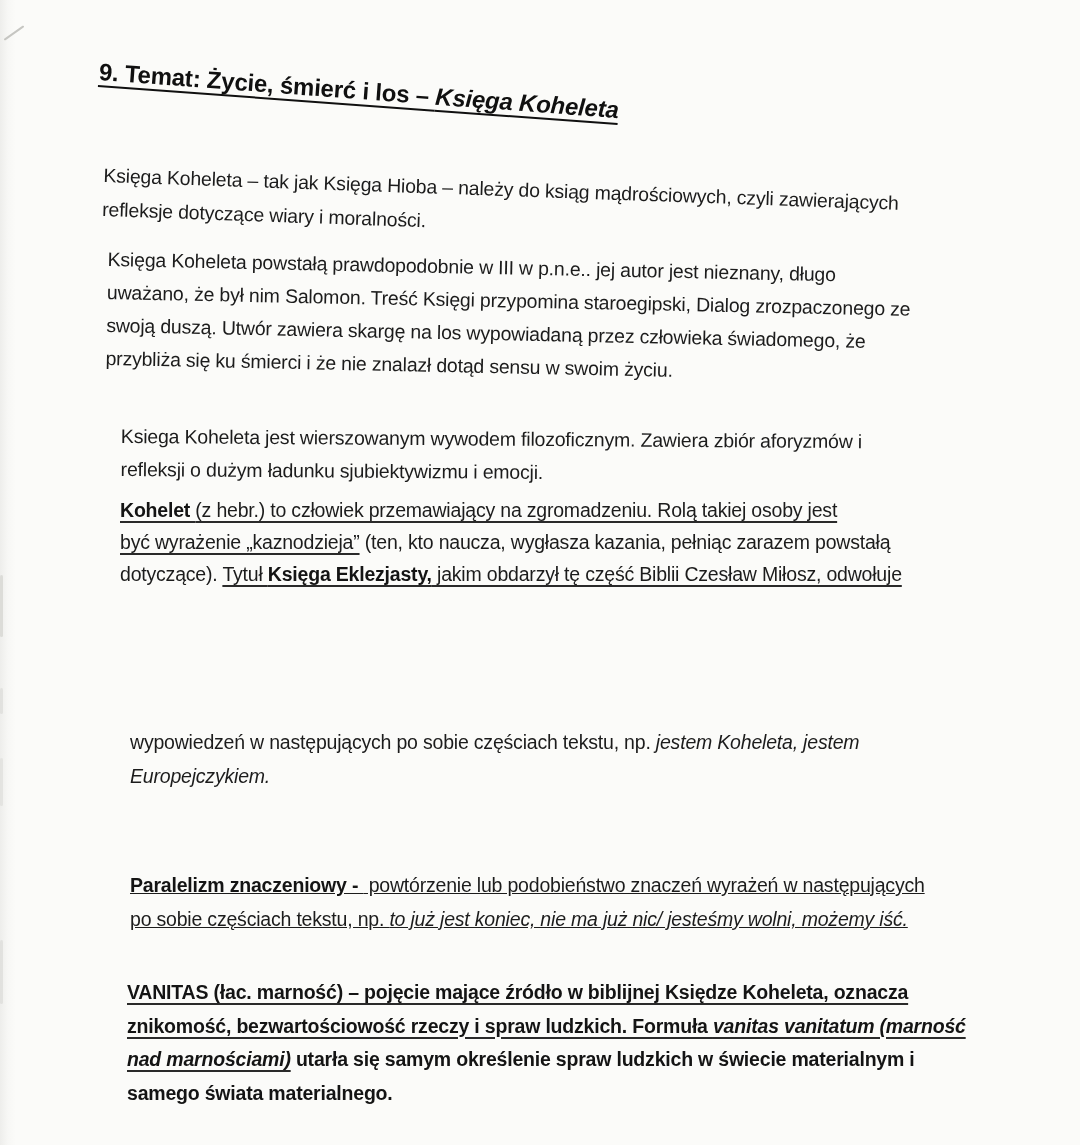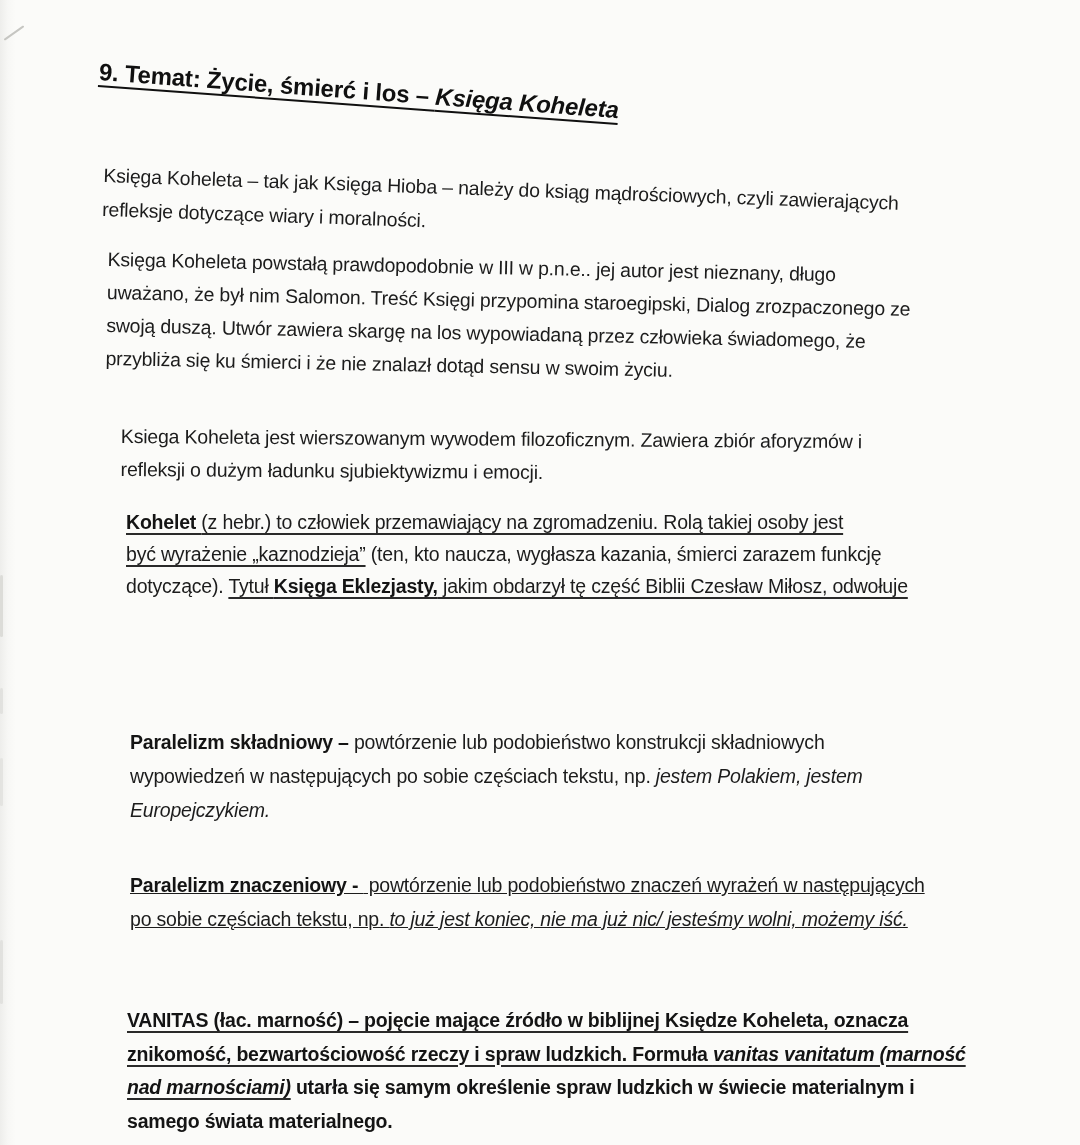--- a/index.html
+++ b/index.html
@@ -71,37 +71,36 @@
     <div class="line"><span>uważano, że był nim Salomon. Treść Księgi przypomina staroegipski, Dialog zrozpaczonego ze</span></div>
     <div class="line"><span>swoją duszą. Utwór zawiera skargę na los wypowiadaną przez człowieka świadomego, że</span></div>
     <div class="line"><span>przybliża się ku śmierci i że nie znalazł dotąd sensu w swoim życiu.</span></div>
   </div>
 
   <div class="block lh33" style="left:121px;top:420px;transform:rotate(0.4deg);">
     <div class="line"><span>Ksiega Koheleta jest wierszowanym wywodem filozoficznym. Zawiera zbiór aforyzmów i</span></div>
     <div class="line"><span>refleksji o dużym ładunku sjubiektywizmu i emocji.</span></div>
   </div>
 
-  <div class="block lh32" style="left:126px;top:494px;margin-top:12px;">
+  <div class="block lh32" style="left:120px;top:494px;">
     <div class="line"><span class="b u">Kohelet </span><span class="u">(z hebr.) to człowiek przemawiający na zgromadzeniu. Rolą takiej osoby jest</span></div>
-    <div class="line"><span class="u">być wyrażenie „kaznodzieja”</span><span> (ten, kto naucza, wygłasza kazania, śmierci zarazem funkcję</span></div>
+    <div class="line"><span class="u">być wyrażenie „kaznodzieja”</span><span> (ten, kto naucza, wygłasza kazania, pełniąc zarazem powstałą</span></div>
     <div class="line"><span>dotyczące). </span><span class="u">Tytuł </span><span class="b u">Księga Eklezjasty,</span><span class="u"> jakim obdarzył tę część Biblii Czesław Miłosz, odwołuje</span></div>
   </div>
 
   <div class="block lh34" style="left:130px;top:725px;">
-    <div class="line"><span class="b">Paralelizm składniowy – </span><span>powtórzenie lub podobieństwo konstrukcji składniowych</span></div>
-    <div class="line"><span>wypowiedzeń w następujących po sobie częściach tekstu, np. </span><span class="i">jestem Polakiem, jestem</span></div>
+    <div class="line"><span>wypowiedzeń w następujących po sobie częściach tekstu, np. </span><span class="i">jestem Koheleta, jestem</span></div>
     <div class="line"><span class="i">Europejczykiem.</span></div>
   </div>
 
   <div class="block lh34" style="left:130px;top:868px;text-decoration:underline;">
     <div class="line"><span class="b">Paralelizm znaczeniowy - </span><span> powtórzenie lub podobieństwo znaczeń wyrażeń w następujących</span></div>
     <div class="line"><span>po sobie częściach tekstu, np. </span><span class="i">to już jest koniec, nie ma już nic/ jesteśmy wolni, możemy iść.</span></div>
   </div>
 
-  <div class="block lh335" style="left:127px;top:1004px;">
+  <div class="block lh335" style="left:127px;top:976px;">
     <div class="line"><span class="b u">VANITAS (łac. marność) – pojęcie mające źródło w biblijnej Księdze Koheleta, oznacza</span></div>
     <div class="line"><span class="b u">znikomość, bezwartościowość rzeczy i spraw ludzkich. Formuła </span><span class="b i u">vanitas vanitatum (marność</span></div>
     <div class="line"><span class="b i u">nad marnościami)</span><span class="b"> utarła się samym określenie spraw ludzkich w świecie materialnym i</span></div>
     <div class="line"><span class="b">samego świata materialnego.</span></div>
   </div>
 
 </div>
 
 </body></html>

